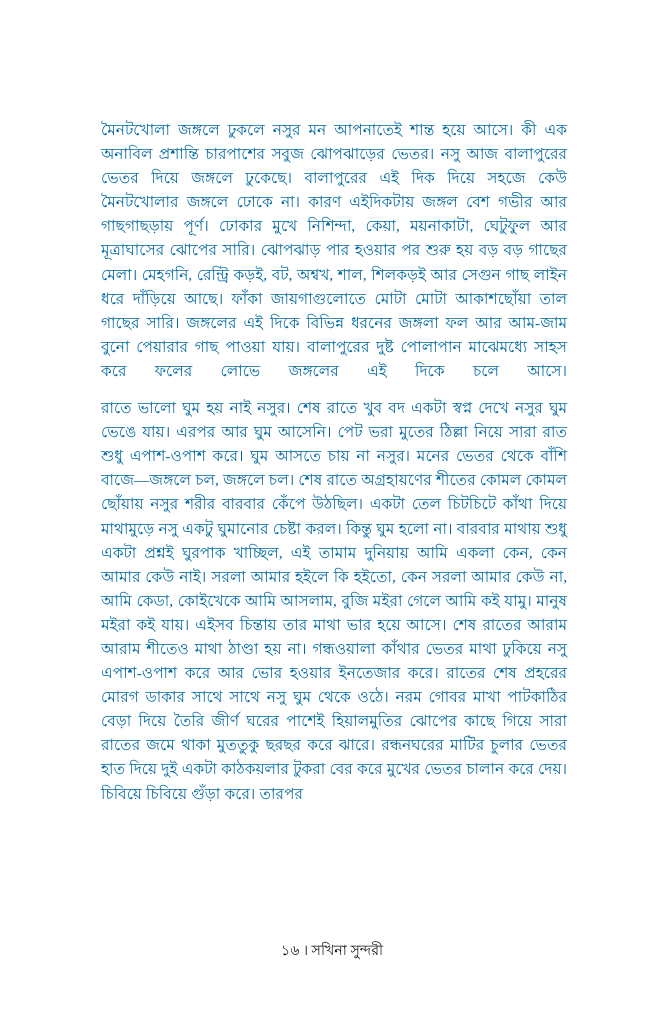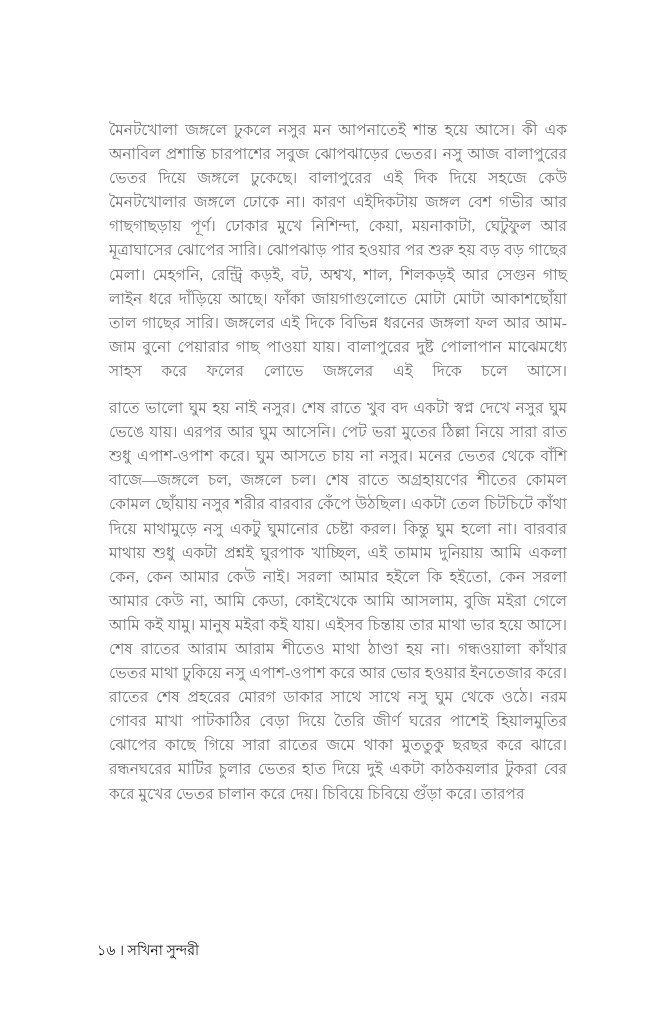--- a/index.html
+++ b/index.html
@@ -25,50 +25,50 @@
   }
 
   .text-block {
     position: absolute;
     left: 97px;
     top: 118px;
     width: 470px;
   }
 
   .para {
-    margin: 0 0 13px 12px;
+    margin: 0 0 13px 4px;
     padding: 0;
     font-size: 15.4px;
     line-height: 24.1px;
     text-align: justify;
     text-justify: inter-word;
     word-spacing: 0.02em;
     letter-spacing: 0;
-    color: #737373;
+    color: #0369a1;
     -webkit-font-smoothing: none;
   }
 
   .para:last-of-type {
     margin-bottom: 0;
   }
 
   
   .para.full-justify {
     text-align-last: justify;
   }
 
   .footer {
     position: absolute;
     left: 97px;
     top: 940px;
     width: 470px;
     font-size: 14.2px;
     line-height: 20px;
     color: #141414;
-    text-align: left;
+    text-align: center;
     white-space: pre;
   }
 </style>
 </head>
 <body>
 
 <div class="page">
 
   <div class="text-block">
 

